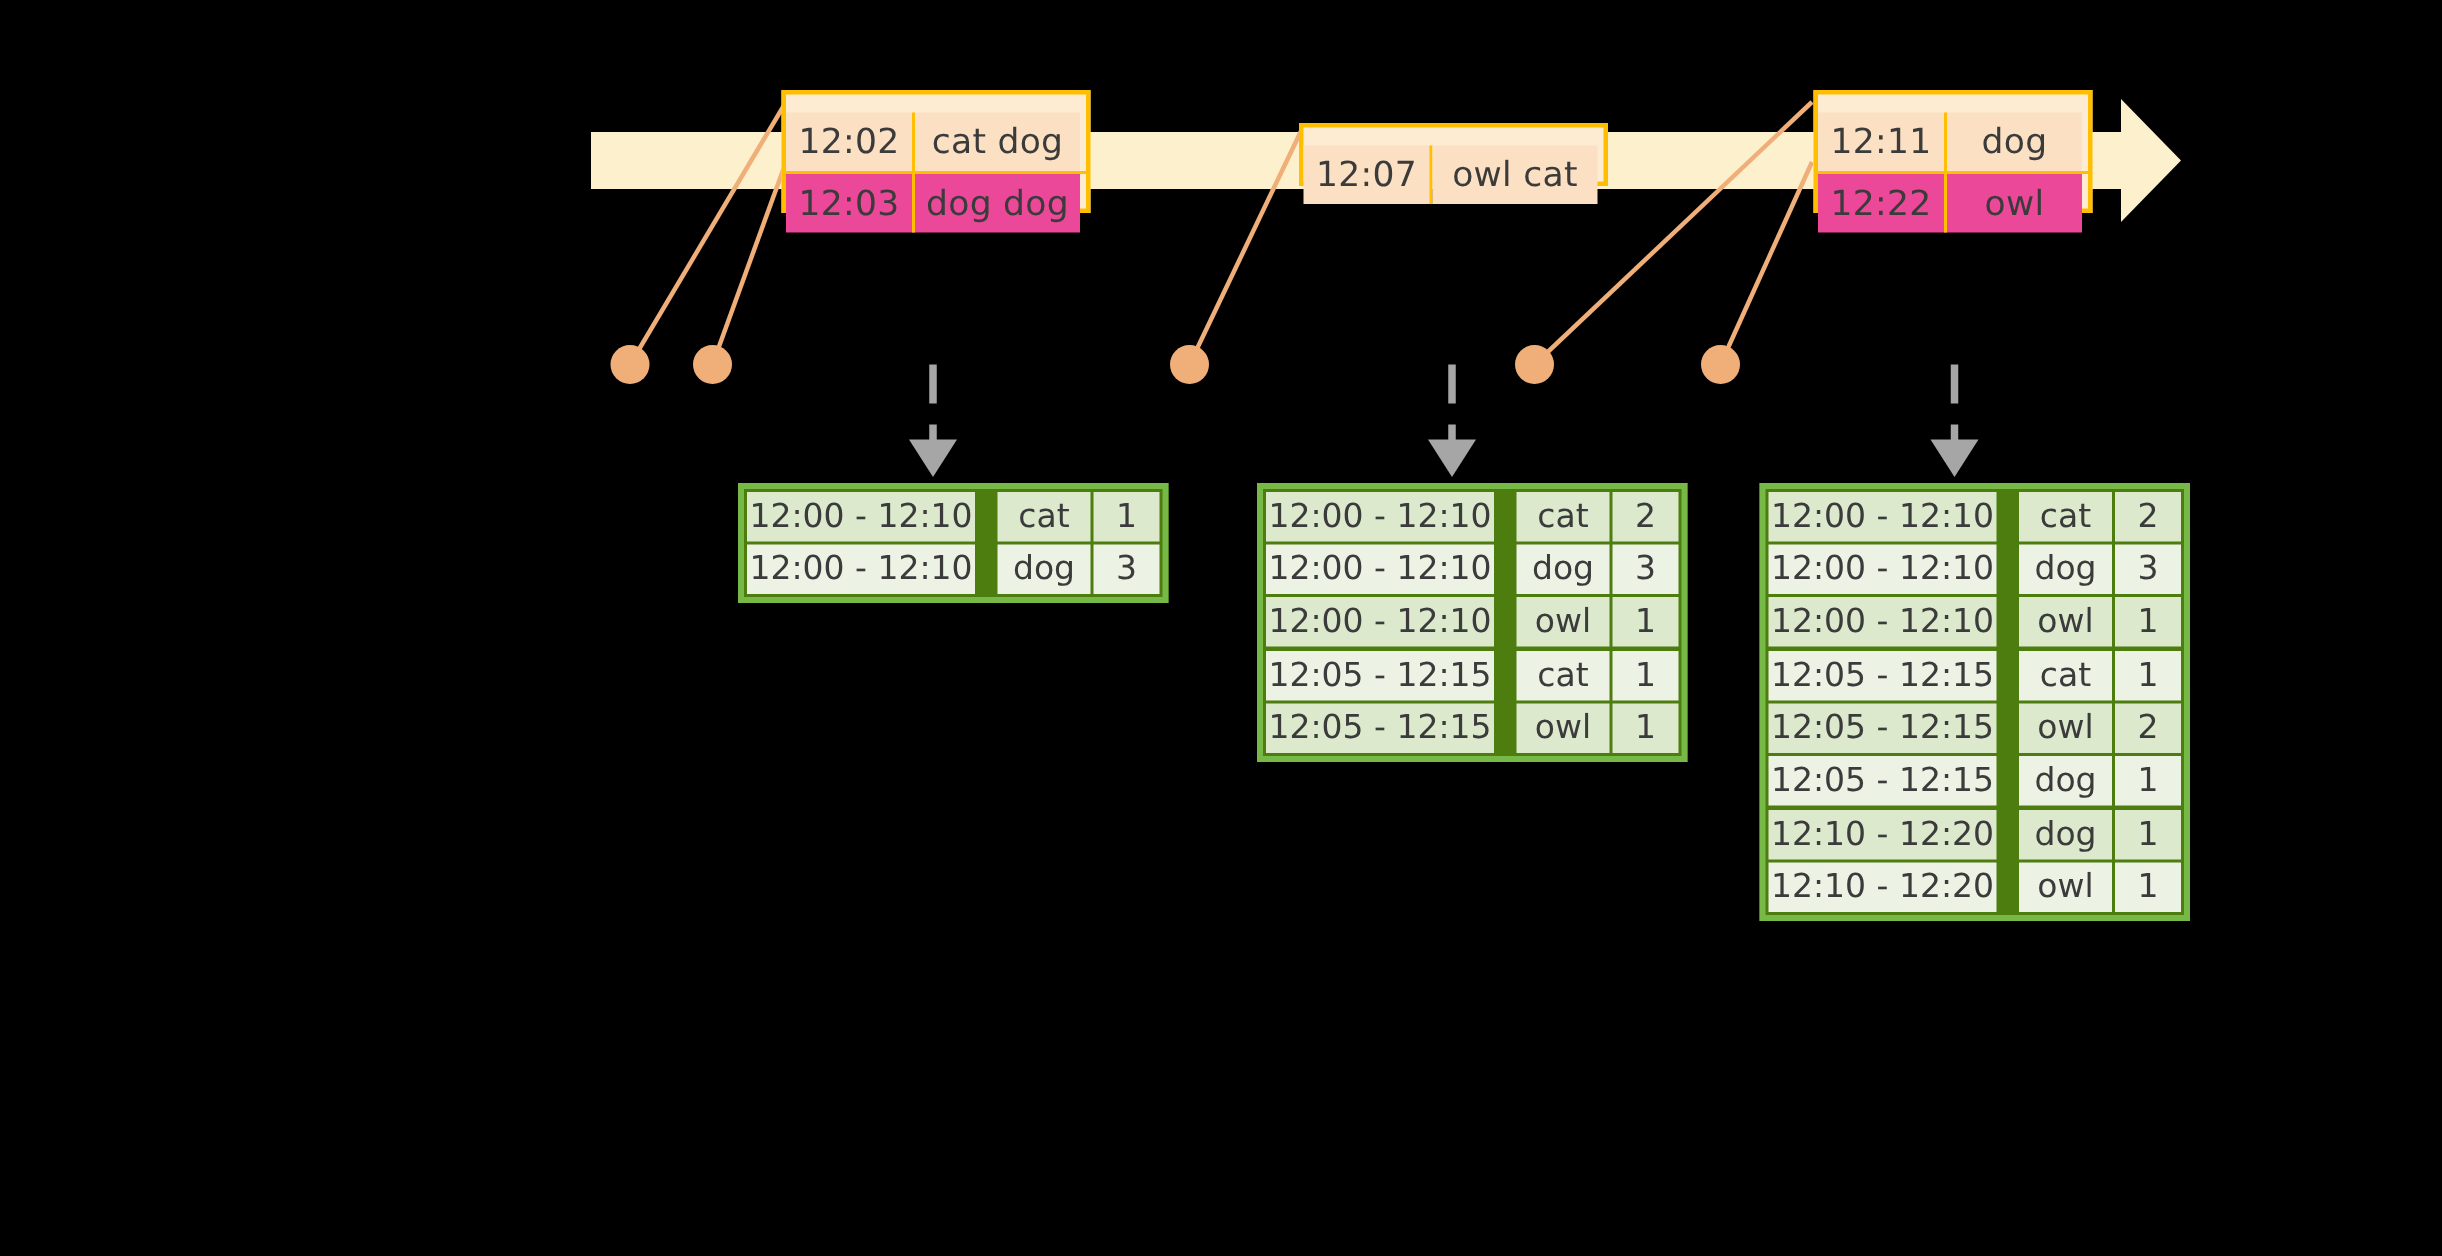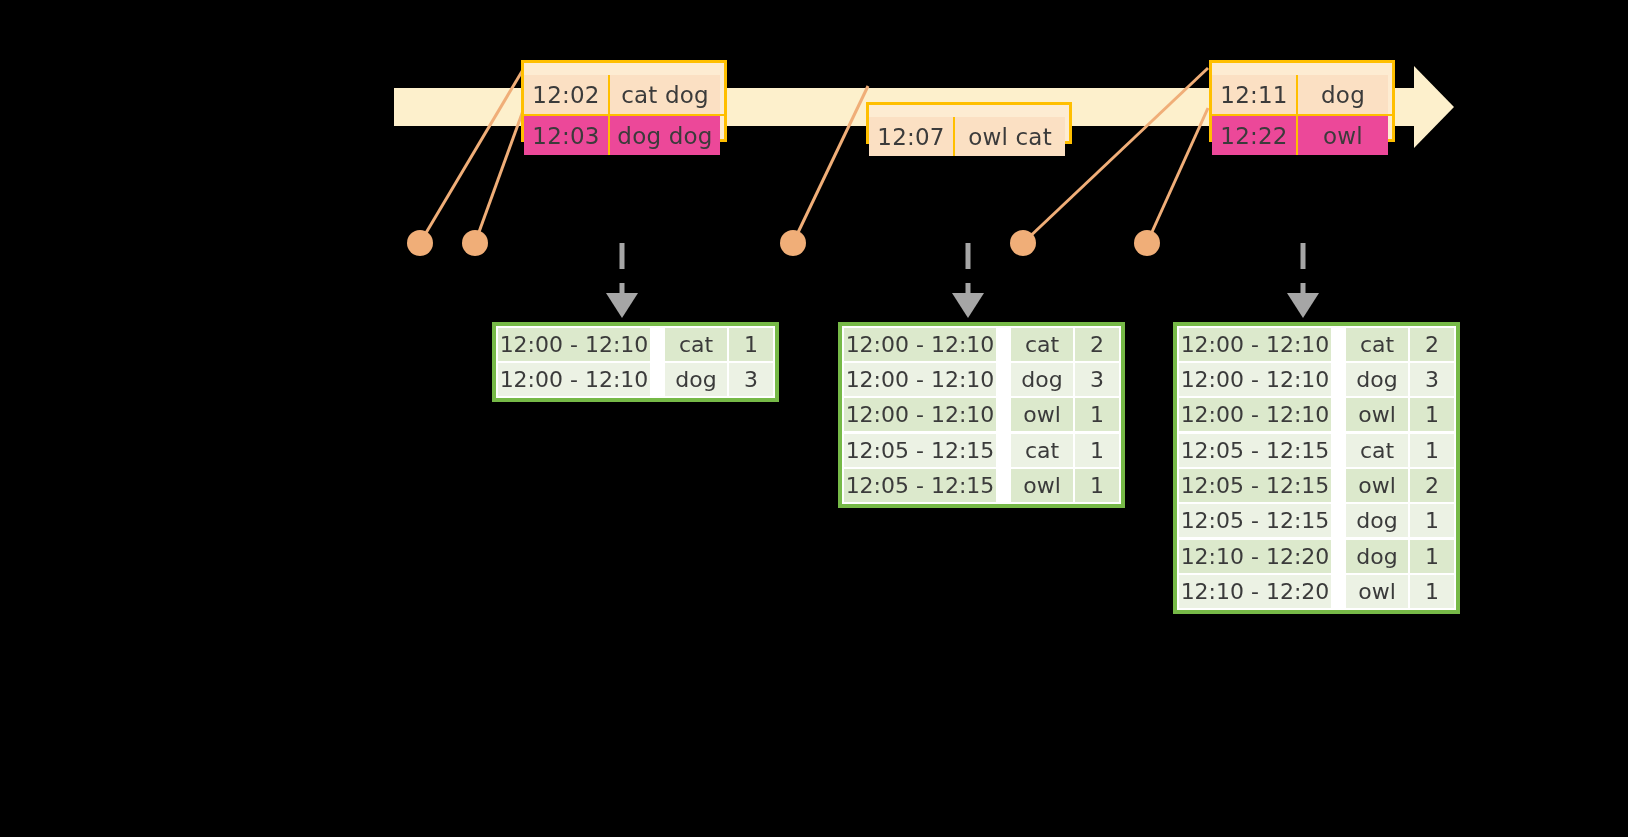--- a/index.html
+++ b/index.html
@@ -63,21 +63,21 @@
     height: 39px;
   }
   .event-row .cell.time  { width: 86px; border-right: 2px solid #FFBF00; }
   .event-row .cell.words { width: 110px; }
 
   
   .result-table {
     position: absolute;
     border: 4px solid #76B947;
     box-sizing: border-box;
-    background: #ffffff;
+    background: #4d7c0f;
     padding: 2px;
   }
   .rt-row { display: flex; }
   .rt-row + .rt-row { margin-top: 2px; }
   .rt-cell {
     box-sizing: border-box;
     display: flex;
     align-items: center;
     justify-content: center;
     color: #3B3B3B;
@@ -131,21 +131,21 @@
     <div class="event-row shade-a">
       <div class="cell time">12:02</div>
       <div class="cell words">cat dog</div>
     </div>
     <div class="event-row shade-b">
       <div class="cell time">12:03</div>
       <div class="cell words">dog dog</div>
     </div>
   </div>
 
-  <div class="event-box" style="left:866px; top:102px; width:206px; height:42px;">
+  <div class="event-box" style="left:866px; top:82px; width:206px; height:42px;">
     <div class="event-row shade-a">
       <div class="cell time">12:07</div>
       <div class="cell words">owl cat</div>
     </div>
   </div>
 
   <div class="event-box" style="left:1209px; top:60px; width:186px; height:82px;">
     <div class="event-row shade-a">
       <div class="cell time">12:11</div>
       <div class="cell words" style="width:90px;">dog</div>

